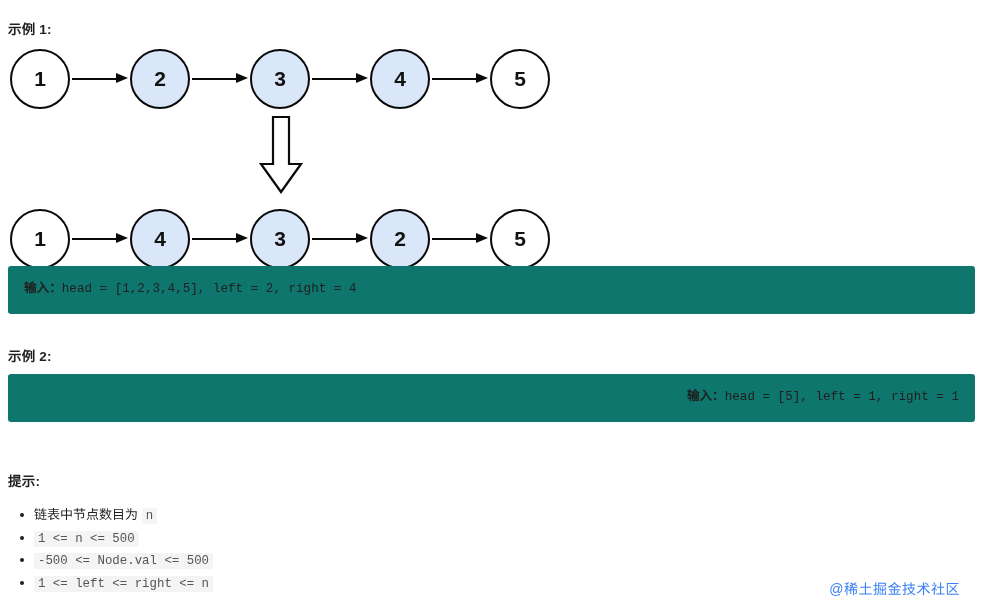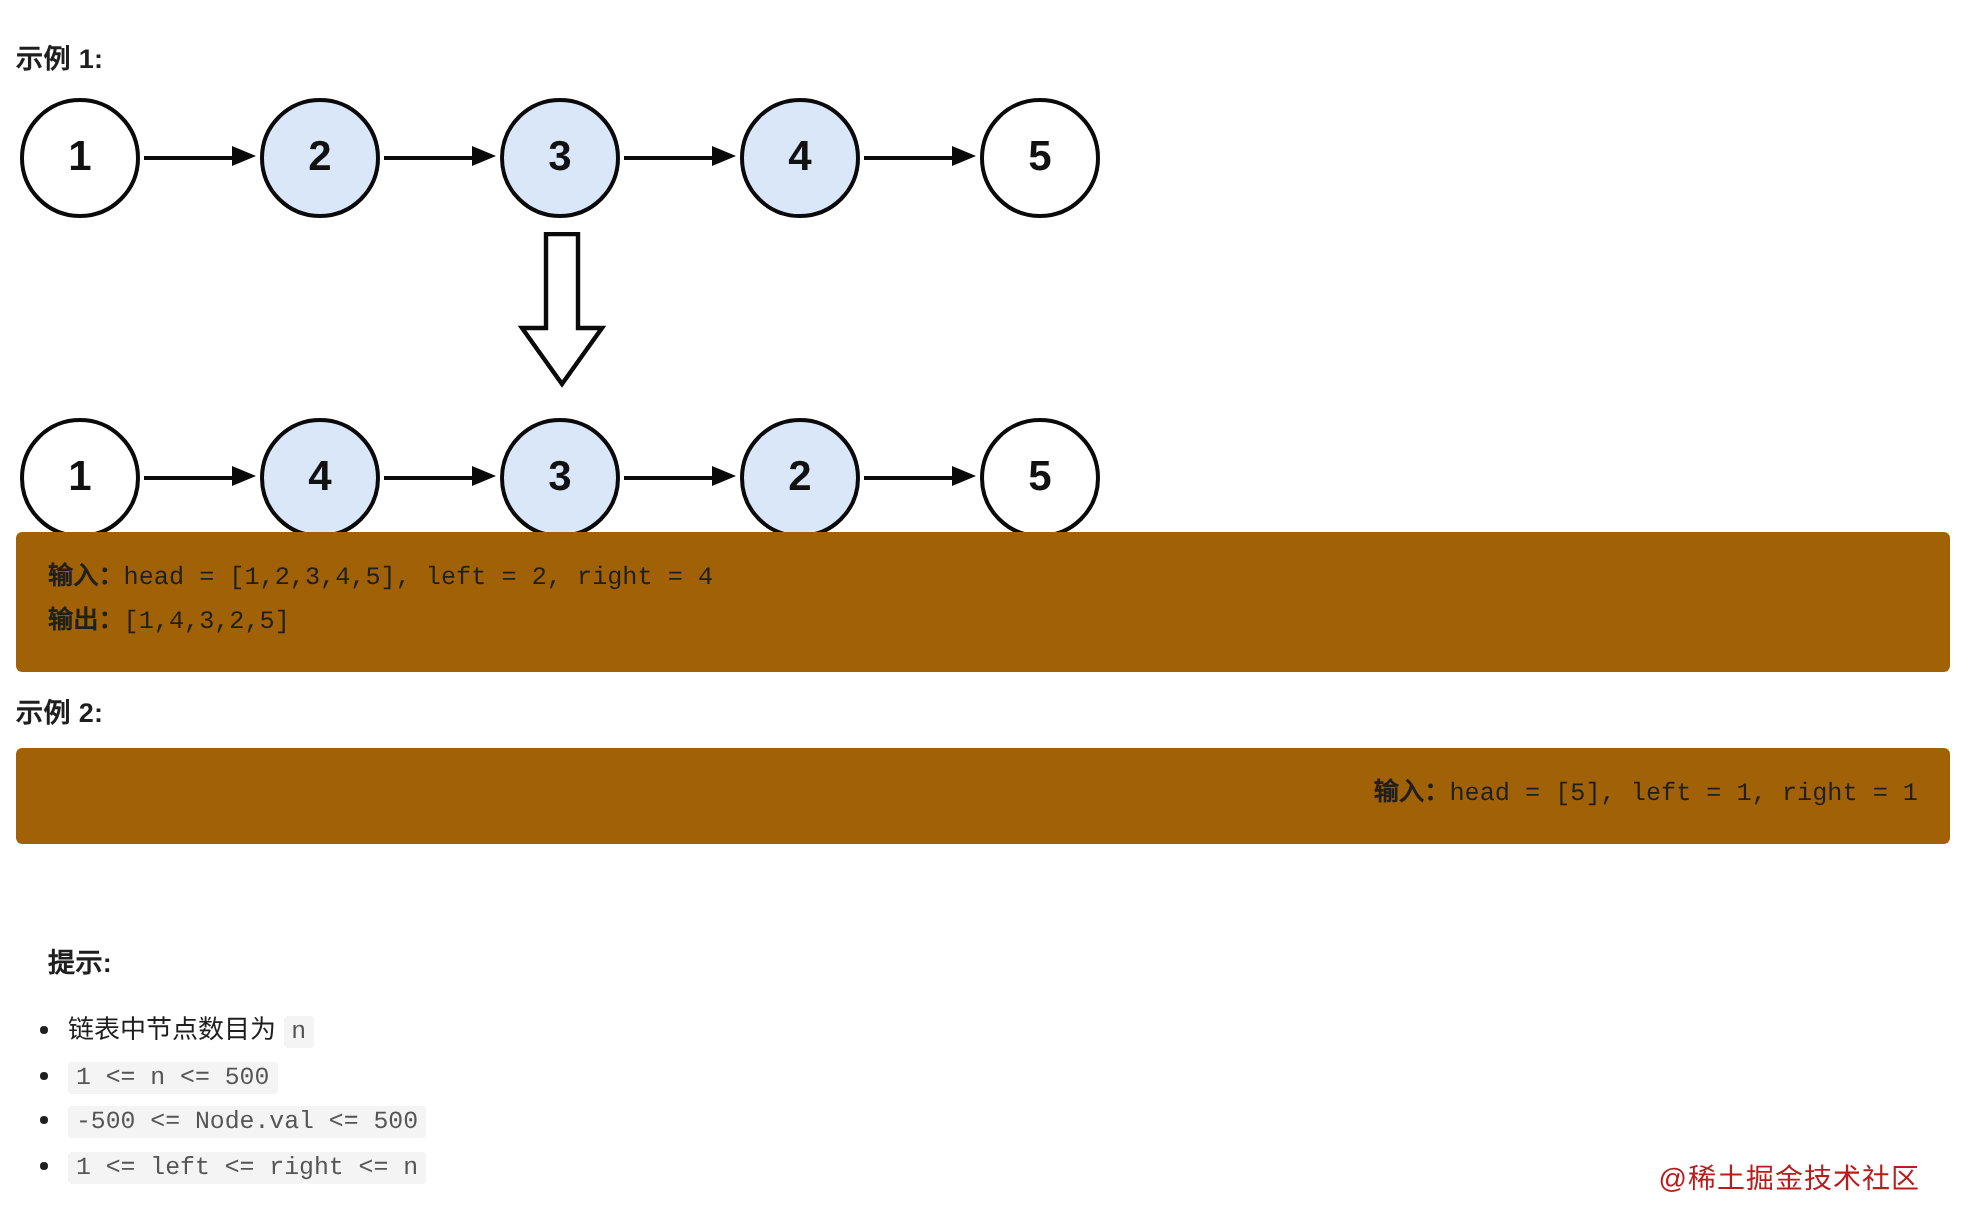--- a/index.html
+++ b/index.html
@@ -29,21 +29,21 @@
     position: absolute;
     left: 8px;
     font-size: 13.5px;
     font-weight: bold;
     letter-spacing: 0.2px;
     color: #1f1f1f;
     white-space: nowrap;
   }
   #heading-ex1 { top: 18px; }
   #heading-ex2 { top: 345px; text-align: right; }
-  #heading-hints { top: 470px; margin-left: 16px; }
+  #heading-hints { top: 470px; }
 
   
   .diagram {
     position: absolute;
     left: 0;
     width: 560px;
   }
   #diagram-before { top: 40px; height: 80px; }
   #diagram-after  { top: 200px; height: 80px; }
 
@@ -116,21 +116,21 @@
     width: 46px;
     height: 78px;
   }
   #transform-arrow svg { display: block; }
 
   
   .code-block {
     position: absolute;
     left: 8px;
     width: 967px;
-    background: #a16207;
+    background: #0f766e;
     border-radius: 3px;
     box-sizing: border-box;
     padding: 12px 16px 14px 16px;
   }
   #code-ex1 { top: 266px; }
   #code-ex2 { top: 374px; text-align: right; }
 
   .code-line {
     font-family: "Liberation Mono", "DejaVu Sans Mono", monospace;
     font-size: 12.6px;
@@ -183,21 +183,21 @@
   .hint-text {
     font-family: "Liberation Sans", "DejaVu Sans", sans-serif;
   }
 
   
   #watermark {
     position: absolute;
     right: 14px;
     bottom: 10px;
     font-size: 14px;
-    color: #b91c1c;
+    color: #3b82f6;
     letter-spacing: 0.5px;
     white-space: nowrap;
     user-select: none;
   }
 </style>
 </head>
 <body>
 
 <div class="page">
 
@@ -260,21 +260,20 @@
       <div class="node n0">1</div>
       <div class="node n1 highlight">4</div>
       <div class="node n2 highlight">3</div>
       <div class="node n3 highlight">2</div>
       <div class="node n4">5</div>
     </div>
   </div>
 
   <div class="code-block" id="code-ex1">
     <div class="code-line"><span class="lbl">输入：</span><span>head = [1,2,3,4,5], left = 2, right = 4</span></div>
-    <div class="code-line"><span class="lbl">输出：</span><span>[1,4,3,2,5]</span></div>
   </div>
 
   <div class="section-heading" id="heading-ex2">示例 2:</div>
 
   <div class="code-block" id="code-ex2">
     <div class="code-line"><span class="lbl">输入：</span><span>head = [5], left = 1, right = 1</span></div>
   </div>
 
   <div class="section-heading" id="heading-hints">提示:</div>
 

